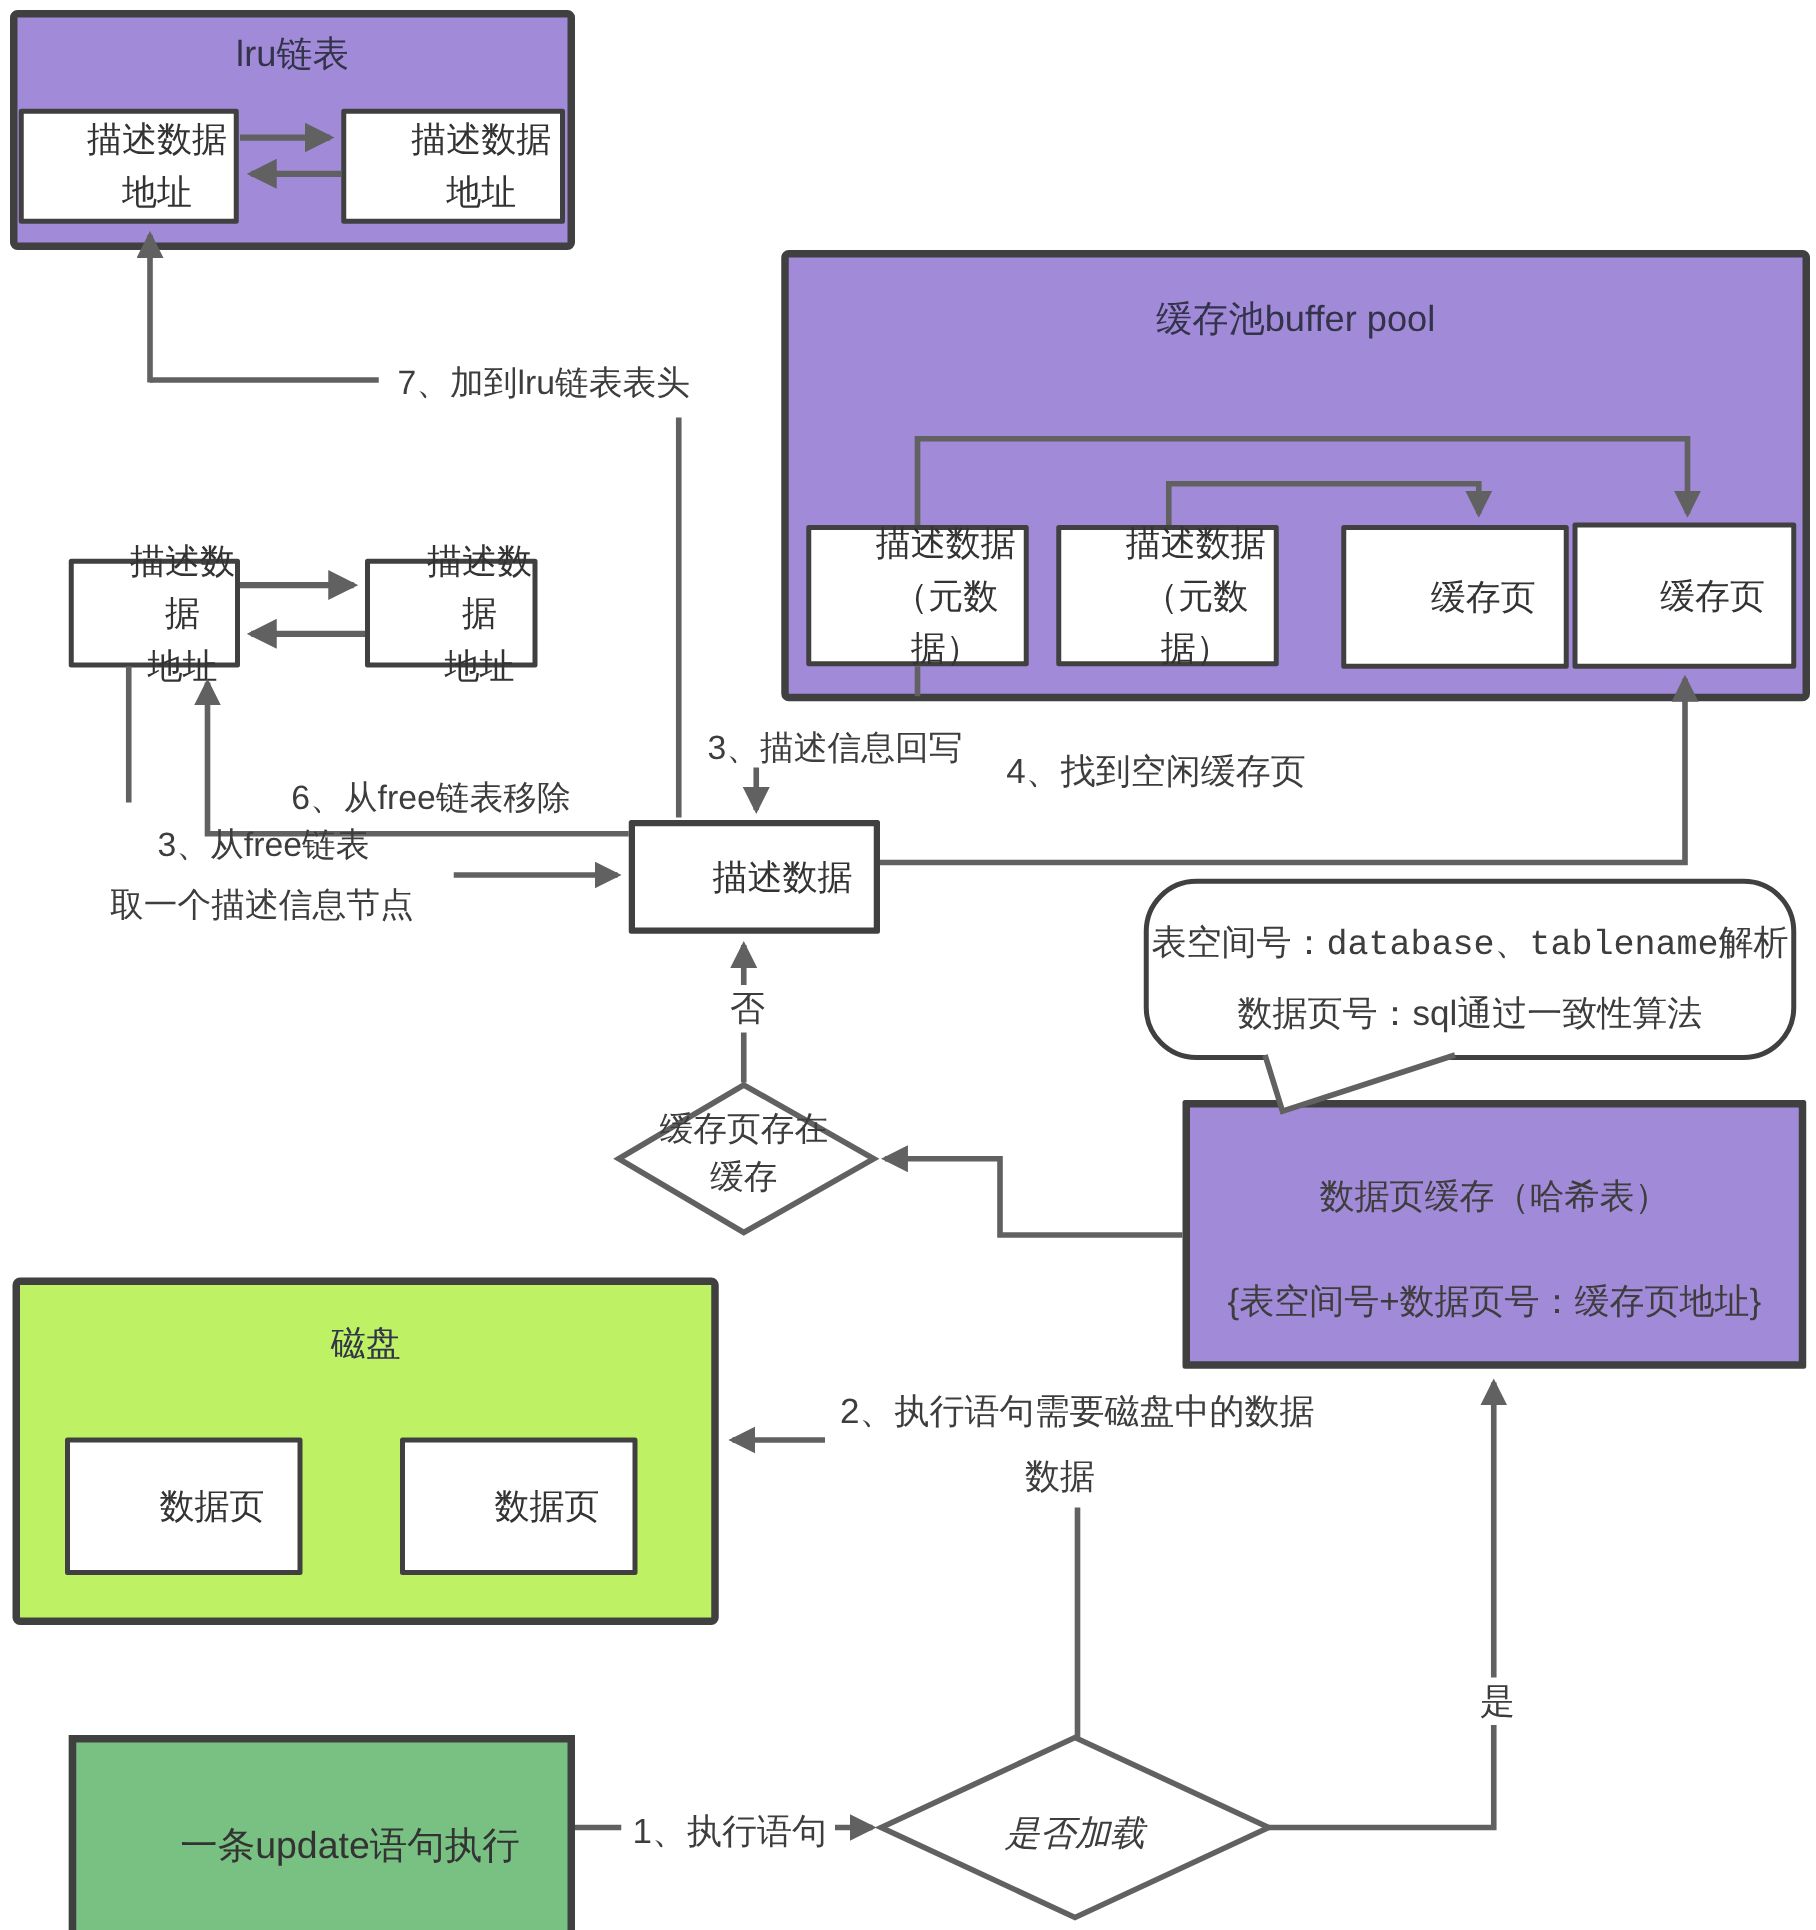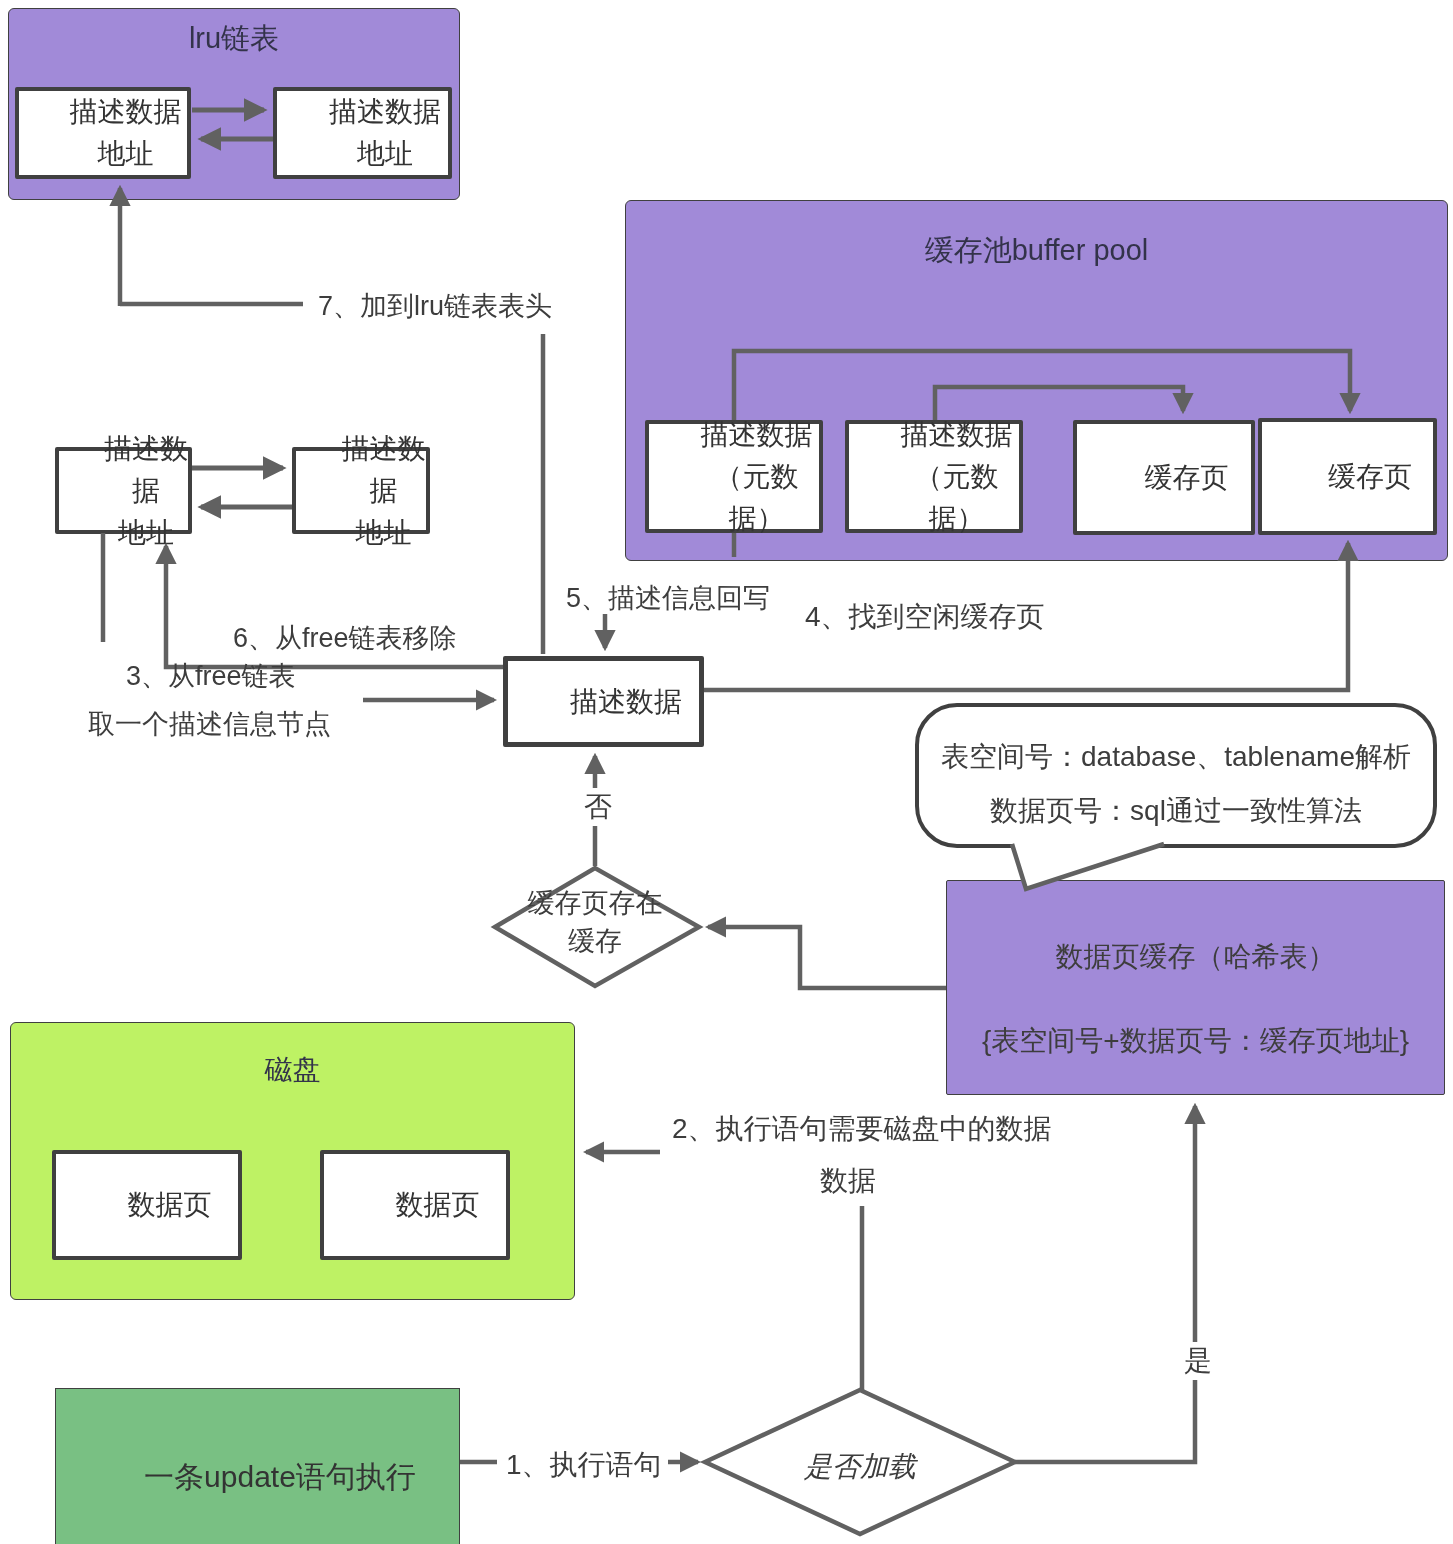--- a/index.html
+++ b/index.html
@@ -1,18 +1,18 @@
 <!DOCTYPE html>
 <html><head>
 <meta charset="utf-8">
 <style>
   html,body{margin:0;padding:0;background:#ffffff;}
   #canvas{position:relative;width:1453px;height:1544px;overflow:hidden;
           font-family:"Liberation Sans","DejaVu Sans",sans-serif;color:#333333;}
-  .box{position:absolute;box-sizing:border-box;border:1px solid #404040;}
+  .box{position:absolute;box-sizing:border-box;border:6px solid #404040;}
   .purple{background:#a18ad8;border-radius:6px;}
   .red{background:#bef264;border-radius:6px;}
   .green{background:#79c083;}
   .white{background:#ffffff;border-width:4px;border-radius:2px;}
   .flexc{display:flex;flex-direction:column;align-items:center;justify-content:center;}
   .ctitle{position:absolute;left:0;right:0;text-align:center;font-size:29px;color:#33334a;}
   .nodetext{font-size:28px;line-height:42px;text-align:center;color:#333;margin-left:45px;}
   .lbl{position:absolute;font-size:27px;white-space:nowrap;color:#3d3d3d;z-index:3;}
   .lbl-bg{background:#ffffff;padding:0 6px;}
   .dtext{position:absolute;text-align:center;font-size:27px;line-height:38px;z-index:3;color:#3d3d3d;}
@@ -64,21 +64,21 @@
 
   <div class="box white flexc" style="left:503px;top:656px;width:201px;height:91px;border-width:5px;">
     <span class="nodetext">描述数据</span>
   </div>
 
   <div class="box purple" style="left:946px;top:880px;width:499px;height:215px;border-radius:2px;"></div>
   <div class="dtext" style="left:946px;top:938px;width:499px;font-size:28px;">数据页缓存（哈希表）</div>
   <div class="dtext" style="left:946px;top:1022px;width:499px;font-size:28px;">{表空间号+数据页号：缓存页地址}</div>
 
   <div class="box" style="left:915px;top:703px;width:522px;height:145px;border-width:4px;border-radius:42px;background:#fff;"></div>
-  <div class="dtext" style="left:915px;top:738px;width:522px;font-size:28px;">表空间号：database、tablename解析</div>
+  <div class="dtext" style="left:915px;top:738px;width:522px;font-size:28px;font-family:Liberation Mono, monospace;">表空间号：database、tablename解析</div>
   <div class="dtext" style="left:915px;top:792px;width:522px;font-size:28px;">数据页号：sql通过一致性算法</div>
 
   <div class="box red" style="left:10px;top:1022px;width:565px;height:278px;">
     <span class="ctitle" style="top:28px;font-size:28px;">磁盘</span>
   </div>
   <div class="box white flexc" style="left:52px;top:1150px;width:190px;height:110px;">
     <span class="nodetext">数据页</span>
   </div>
   <div class="box white flexc" style="left:320px;top:1150px;width:190px;height:110px;">
     <span class="nodetext">数据页</span>
@@ -140,21 +140,21 @@
   </svg>
 
   <div class="dtext" style="left:495px;top:884px;width:200px;">
     <div>缓存页存在</div>
     <div>缓存</div>
   </div>
   <div class="dtext" style="left:760px;top:1448px;width:200px;font-size:28px;font-style:italic;">是否加载</div>
 
   <div class="lbl" style="left:318px;top:288px;">7、加到lru链表表头</div>
   <div class="lbl" style="left:233px;top:620px;">6、从free链表移除</div>
-  <div class="lbl" style="left:566px;top:580px;">5、描述信息回写</div>
+  <div class="lbl" style="left:566px;top:580px;">3、描述信息回写</div>
   <div class="lbl" style="left:805px;top:598px;font-size:28px;">4、找到空闲缓存页</div>
   <div class="lbl" style="left:126px;top:658px;">3、从free链表</div>
   <div class="lbl" style="left:88px;top:706px;">取一个描述信息节点</div>
   <div class="lbl" style="left:672px;top:1110px;font-size:28px;">2、执行语句需要磁盘中的数据</div>
   <div class="lbl" style="left:820px;top:1162px;font-size:28px;">数据</div>
   <div class="lbl" style="left:506px;top:1446px;font-size:28px;">1、执行语句</div>
   <div class="lbl lbl-bg" style="left:578px;top:788px;font-size:28px;">否</div>
   <div class="lbl lbl-bg" style="left:1178px;top:1342px;font-size:28px;">是</div>
 
 </div>

